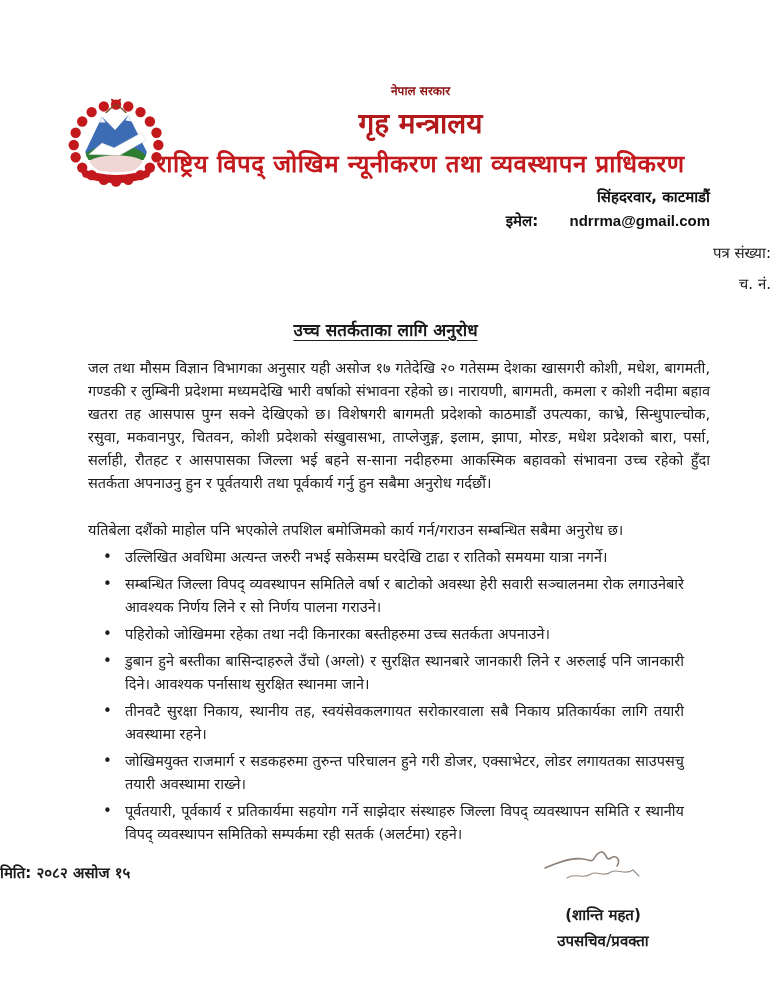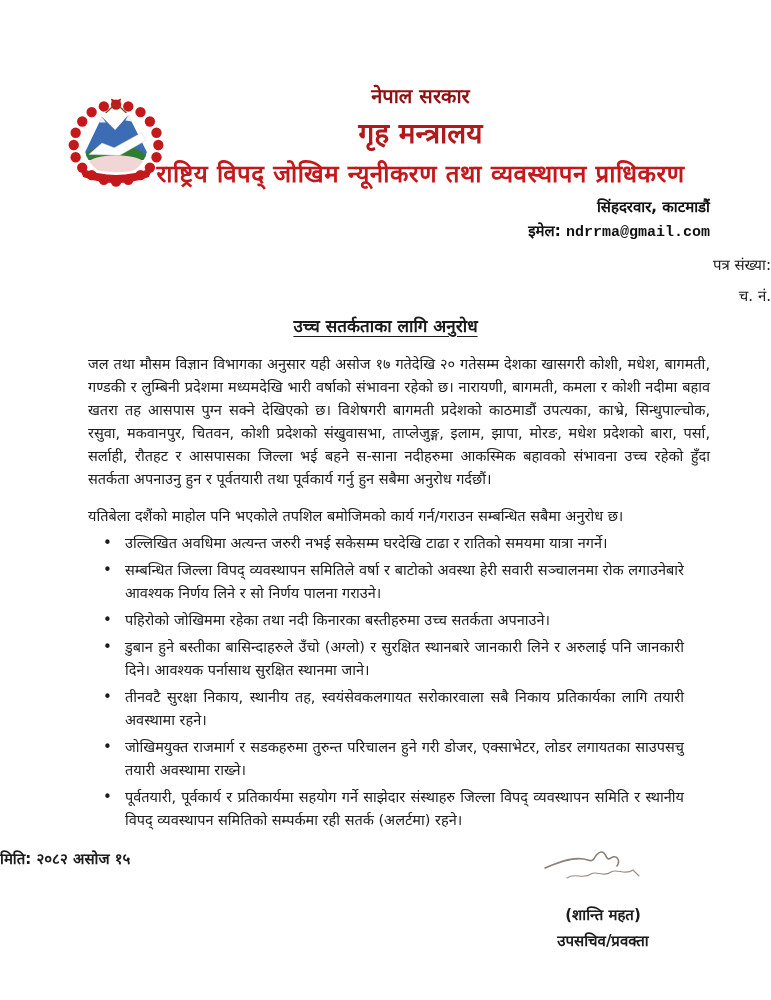--- a/index.html
+++ b/index.html
@@ -6,33 +6,33 @@
   html,body { background:#e9e9e9; }
   .page {
     width:771px; height:1000px; margin:0 auto; background:#ffffff;
     font-family:"DejaVu Sans", sans-serif; color:#1b1b1b;
     position:relative; overflow:hidden;
   }
   
   .letterhead { position:relative; padding-top:82px; }
   .emblem { position:absolute; left:60px; top:98px; width:114px; height:94px; }
   .head-center { margin-left:110px; margin-right:40px; text-align:center; }
-  .gov-line { font-size:20px; font-weight:bold; color:#8e1212; }
+  .gov-line { font-size:12px; font-weight:bold; color:#8e1212; }
   .ministry-line { font-size:28px; font-weight:bold; color:#b3191b; margin-top:4px; }
   .authority-line { font-size:24px; font-weight:bold; color:#c3191d; margin-top:5px; letter-spacing:0.5px; }
   .contact { text-align:right; padding-right:61px; font-weight:bold; font-size:15px; line-height:24px; margin-top:6px; color:#111; }
-  .email-latin { font-family:Liberation Mono, monospace; font-weight:bold; }
+  .email-latin { font-family:Liberation Sans, sans-serif; font-weight:bold;margin-left:26px; }
   
   .refs { font-size:15px; margin-top:10px; line-height:20px;text-align:right; }
   .refs div + div { margin-top:11px; }
   
-  .subject { text-align:center; font-size:17px; font-weight:bold; text-decoration:underline; text-underline-offset:4px; margin-top:8px; }
+  .subject { text-align:center; font-size:17px; font-weight:bold; text-decoration:underline; text-underline-offset:4px; margin-top:24px; }
   
   .para { padding-left:88px; padding-right:61px; font-size:14.5px; line-height:23px; text-align:justify; margin-top:16px; }
-  .para.intro { margin-top:14px; margin-bottom:0; }
+  .para.intro { margin-top:24px; margin-bottom:0; }
   .bullets { list-style:none; padding-left:125px; padding-right:87px; margin-top:2px; }
   .bullets li { position:relative; font-size:14.5px; line-height:23px; text-align:justify; margin-top:4px; }
   .bullets li::before { content:"\2022"; position:absolute; left:-22px; top:0; font-size:15px; }
   .date-line { font-size:15px; font-weight:bold; margin-top:16px; }
   
   .sig-block { position:absolute; right:78px; top:842px; width:180px; text-align:center; }
   .sig-scribble { width:140px; height:58px; margin:0 auto; }
   .sig-name { font-size:15px; font-weight:bold; margin-top:4px; }
   .sig-title { font-size:15px; font-weight:bold; margin-top:6px; }
 </style>

